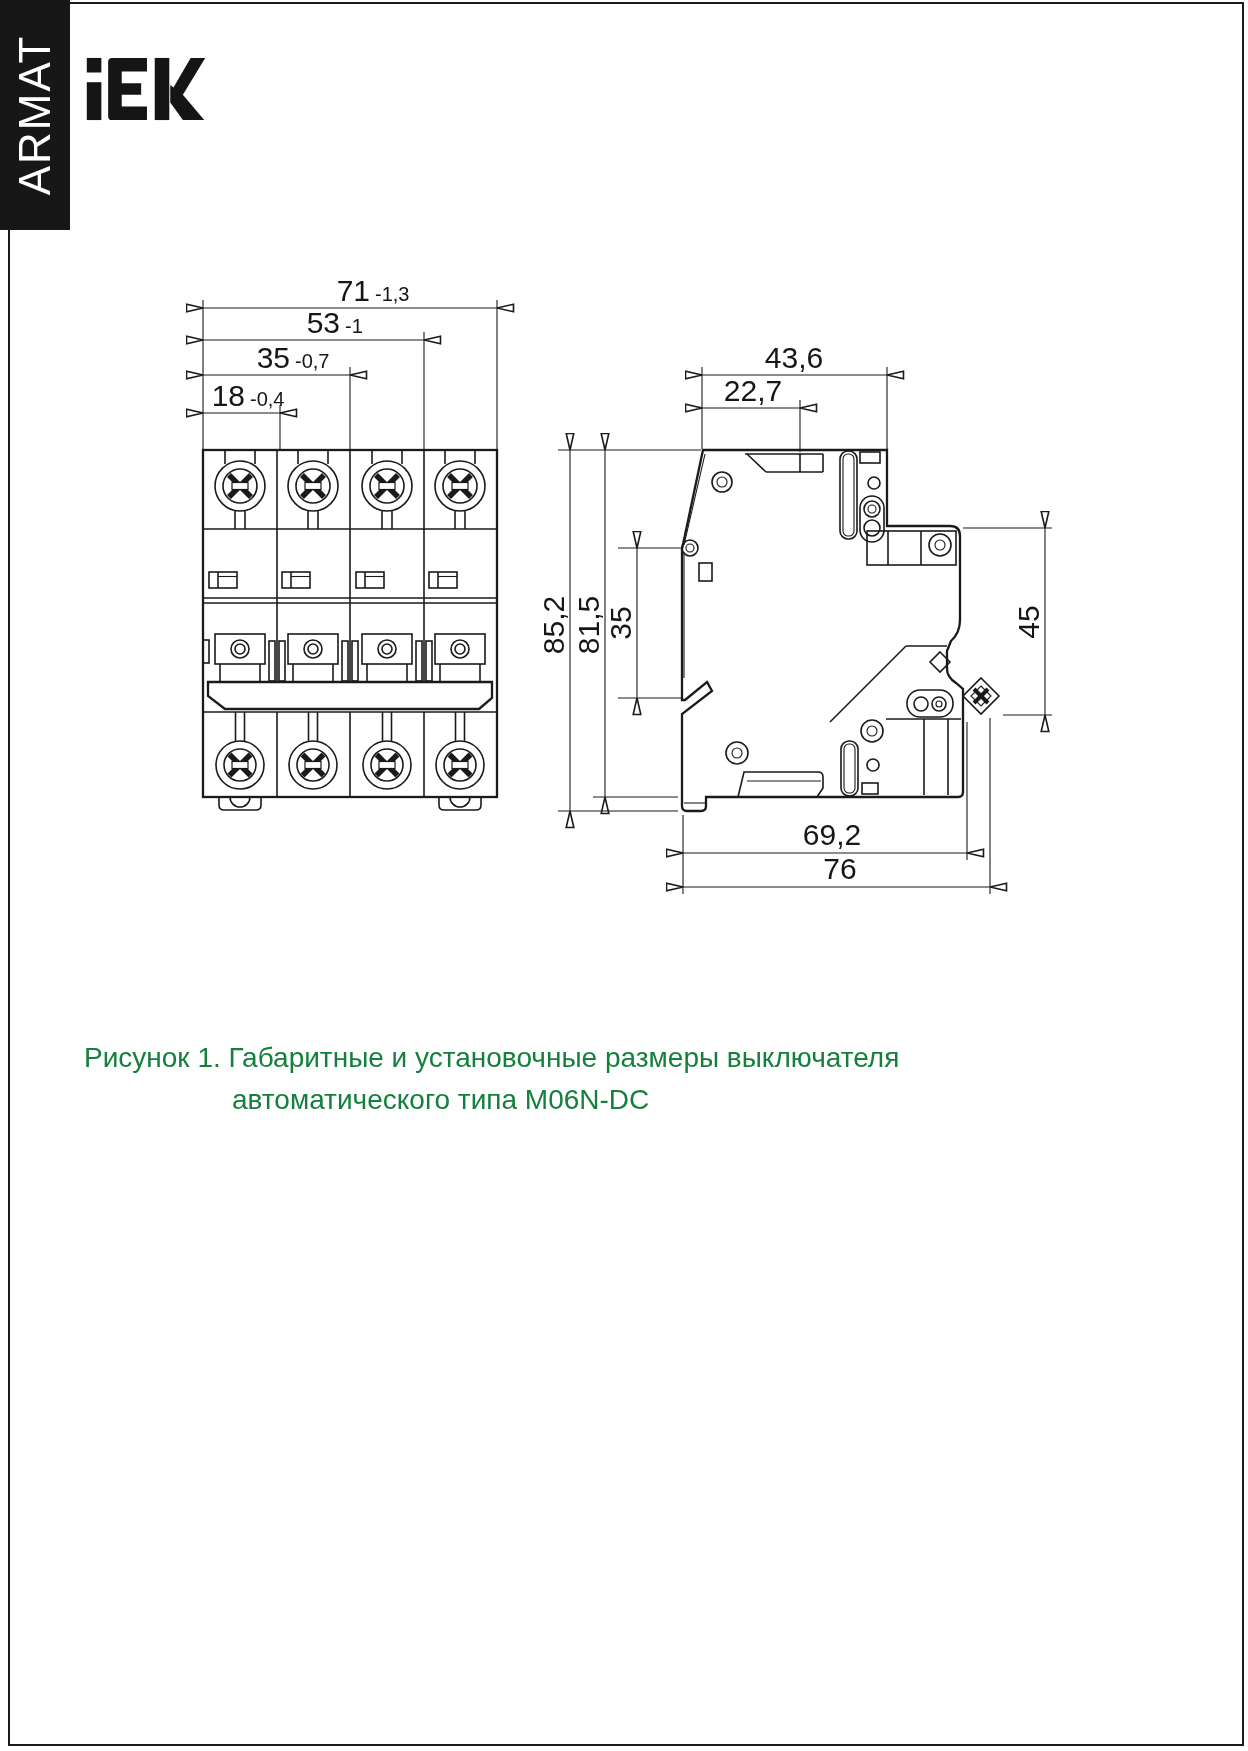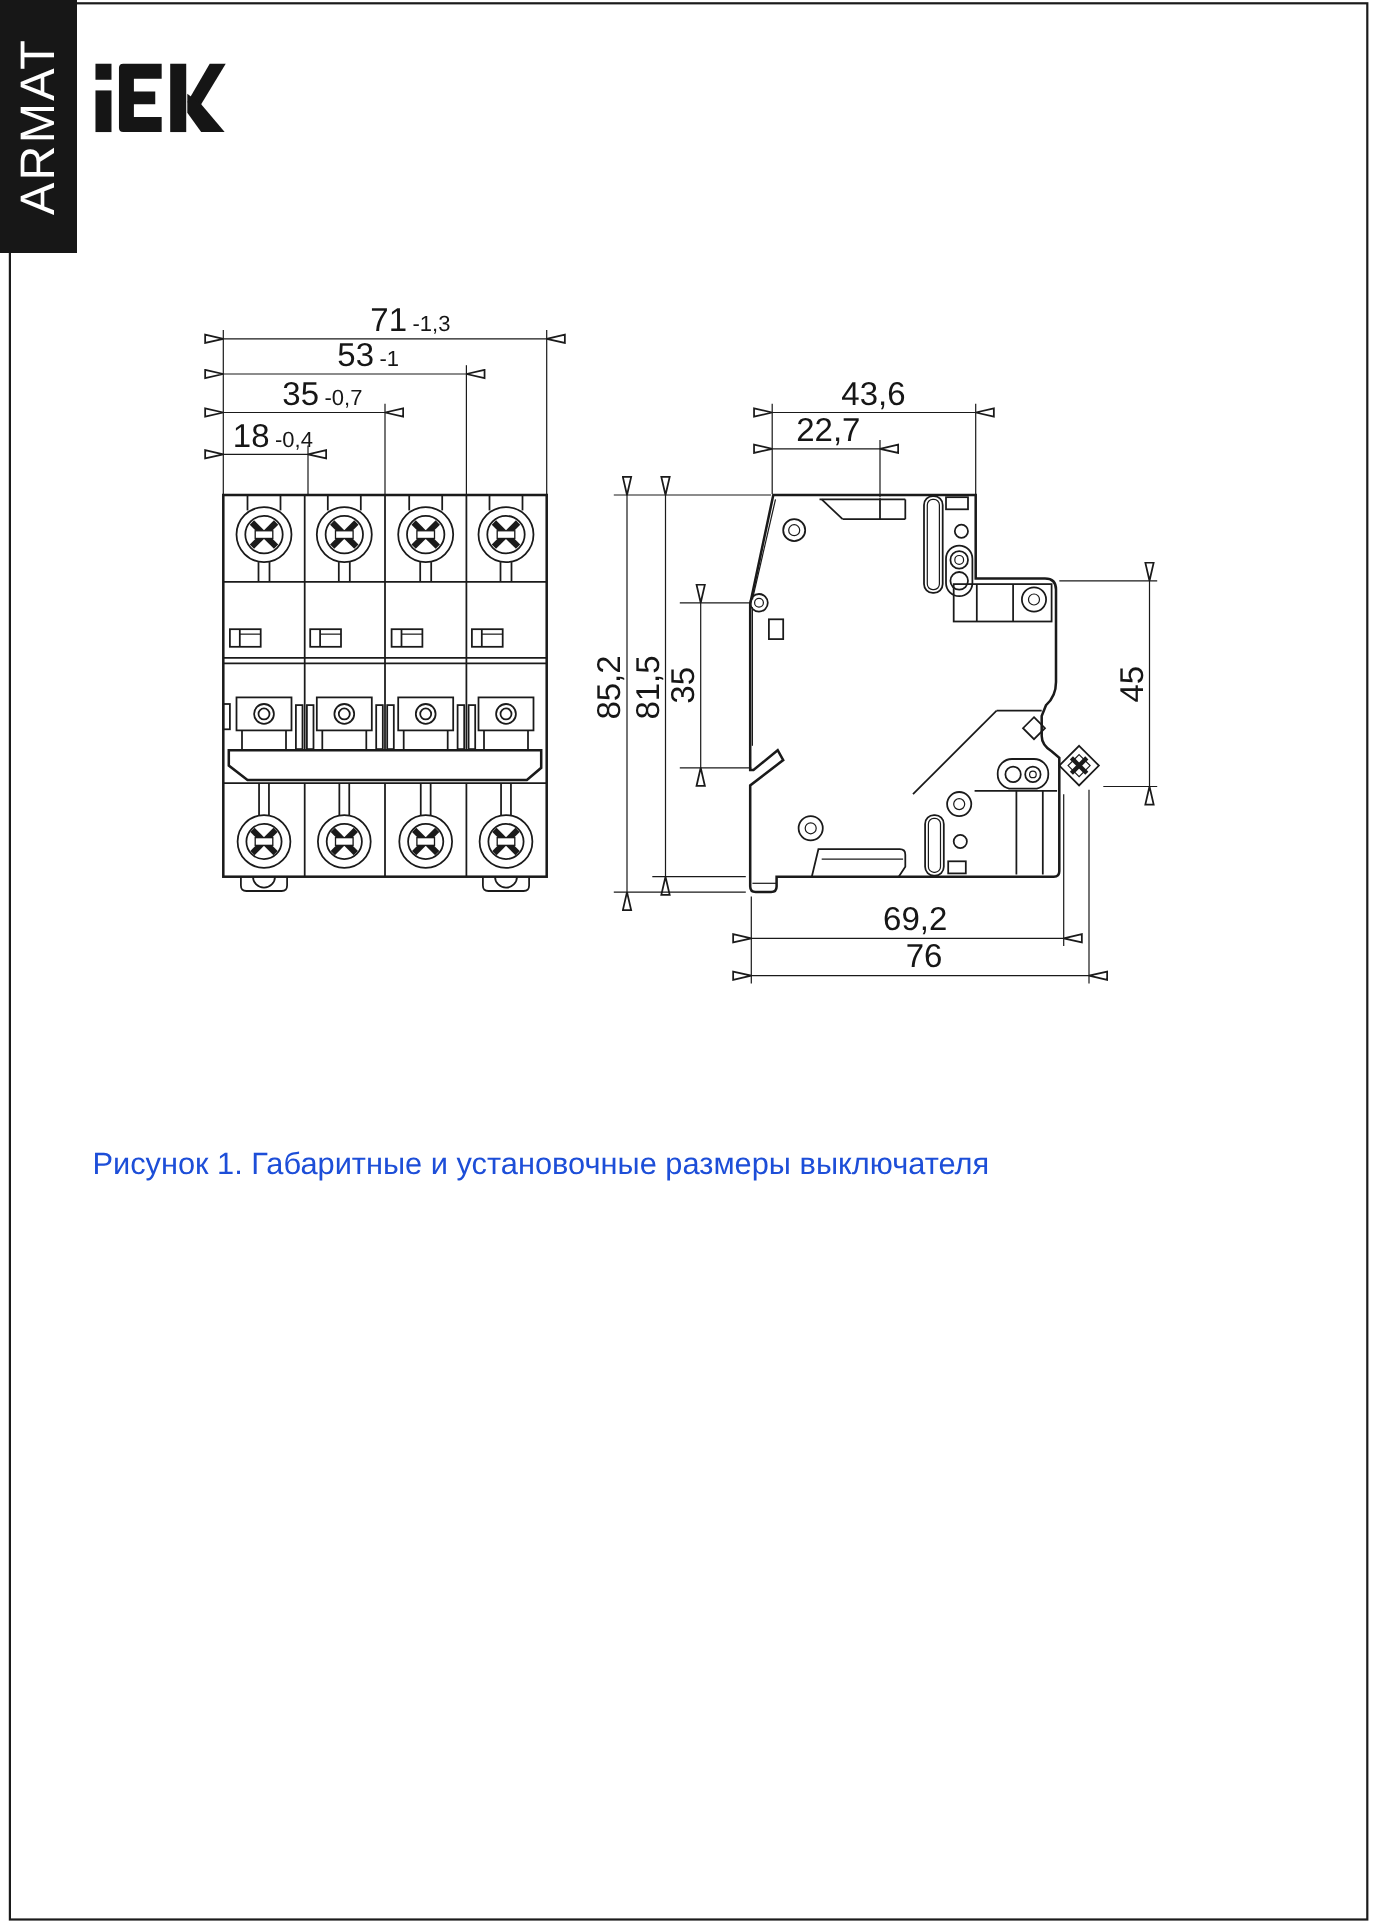--- a/index.html
+++ b/index.html
@@ -11,21 +11,21 @@
   .logo path,.logo rect,.logo polygon{fill:#151515;stroke:none;}
   .fig{position:absolute;left:0;top:0;width:1248px;height:1751px;z-index:2;}
   .fig line,.fig rect,.fig circle,.fig path,.fig polygon{stroke:#1a1a1a;fill:none;stroke-width:1.6;stroke-linejoin:miter;}
   .fig .w1{stroke-width:1.1;}
   .fig .w2{stroke-width:2.3;}
   .fig .w5{stroke-width:5.5;}
   .fig .w4{stroke-width:4;}
   .fig .wh{fill:#ffffff;stroke:#1a1a1a;stroke-width:1.2;}
   .fig text{fill:#161616;stroke:none;font-family:"Liberation Sans",sans-serif;font-size:30px;}
   .fig text.tol{font-size:20px;}
-  .caption{position:absolute;left:84px;top:1042px;width:820px;font-size:28px;color:#1d4ed8;z-index:2;}
+  .caption{position:absolute;left:84px;top:1042px;width:820px;font-size:28px;color:#15803d;z-index:2;}
   .caption .l2{margin-top:10px;padding-left:148px;}
 </style>
 </head>
 <body>
 
 <div class="frame"></div>
 
 <div class="banner">
   <span>ARMAT</span>
 </div>
@@ -213,13 +213,14 @@
 
     <polygon points="981,678 999,696 981,714 963,696"></polygon>
     <polygon class="w1" points="981,686 991,696 981,706 971,696"></polygon>
     <line class="w4" x1="974" y1="689" x2="988" y2="703"></line>
     <line class="w4" x1="988" y1="689" x2="974" y2="703"></line>
   </g>
 </svg>
 
 <div class="caption">
   <div class="l1">Рисунок 1. Габаритные и установочные размеры выключателя</div>
+  <div class="l2">автоматического типа M06N-DC</div>
 </div>
 
 </body></html>

